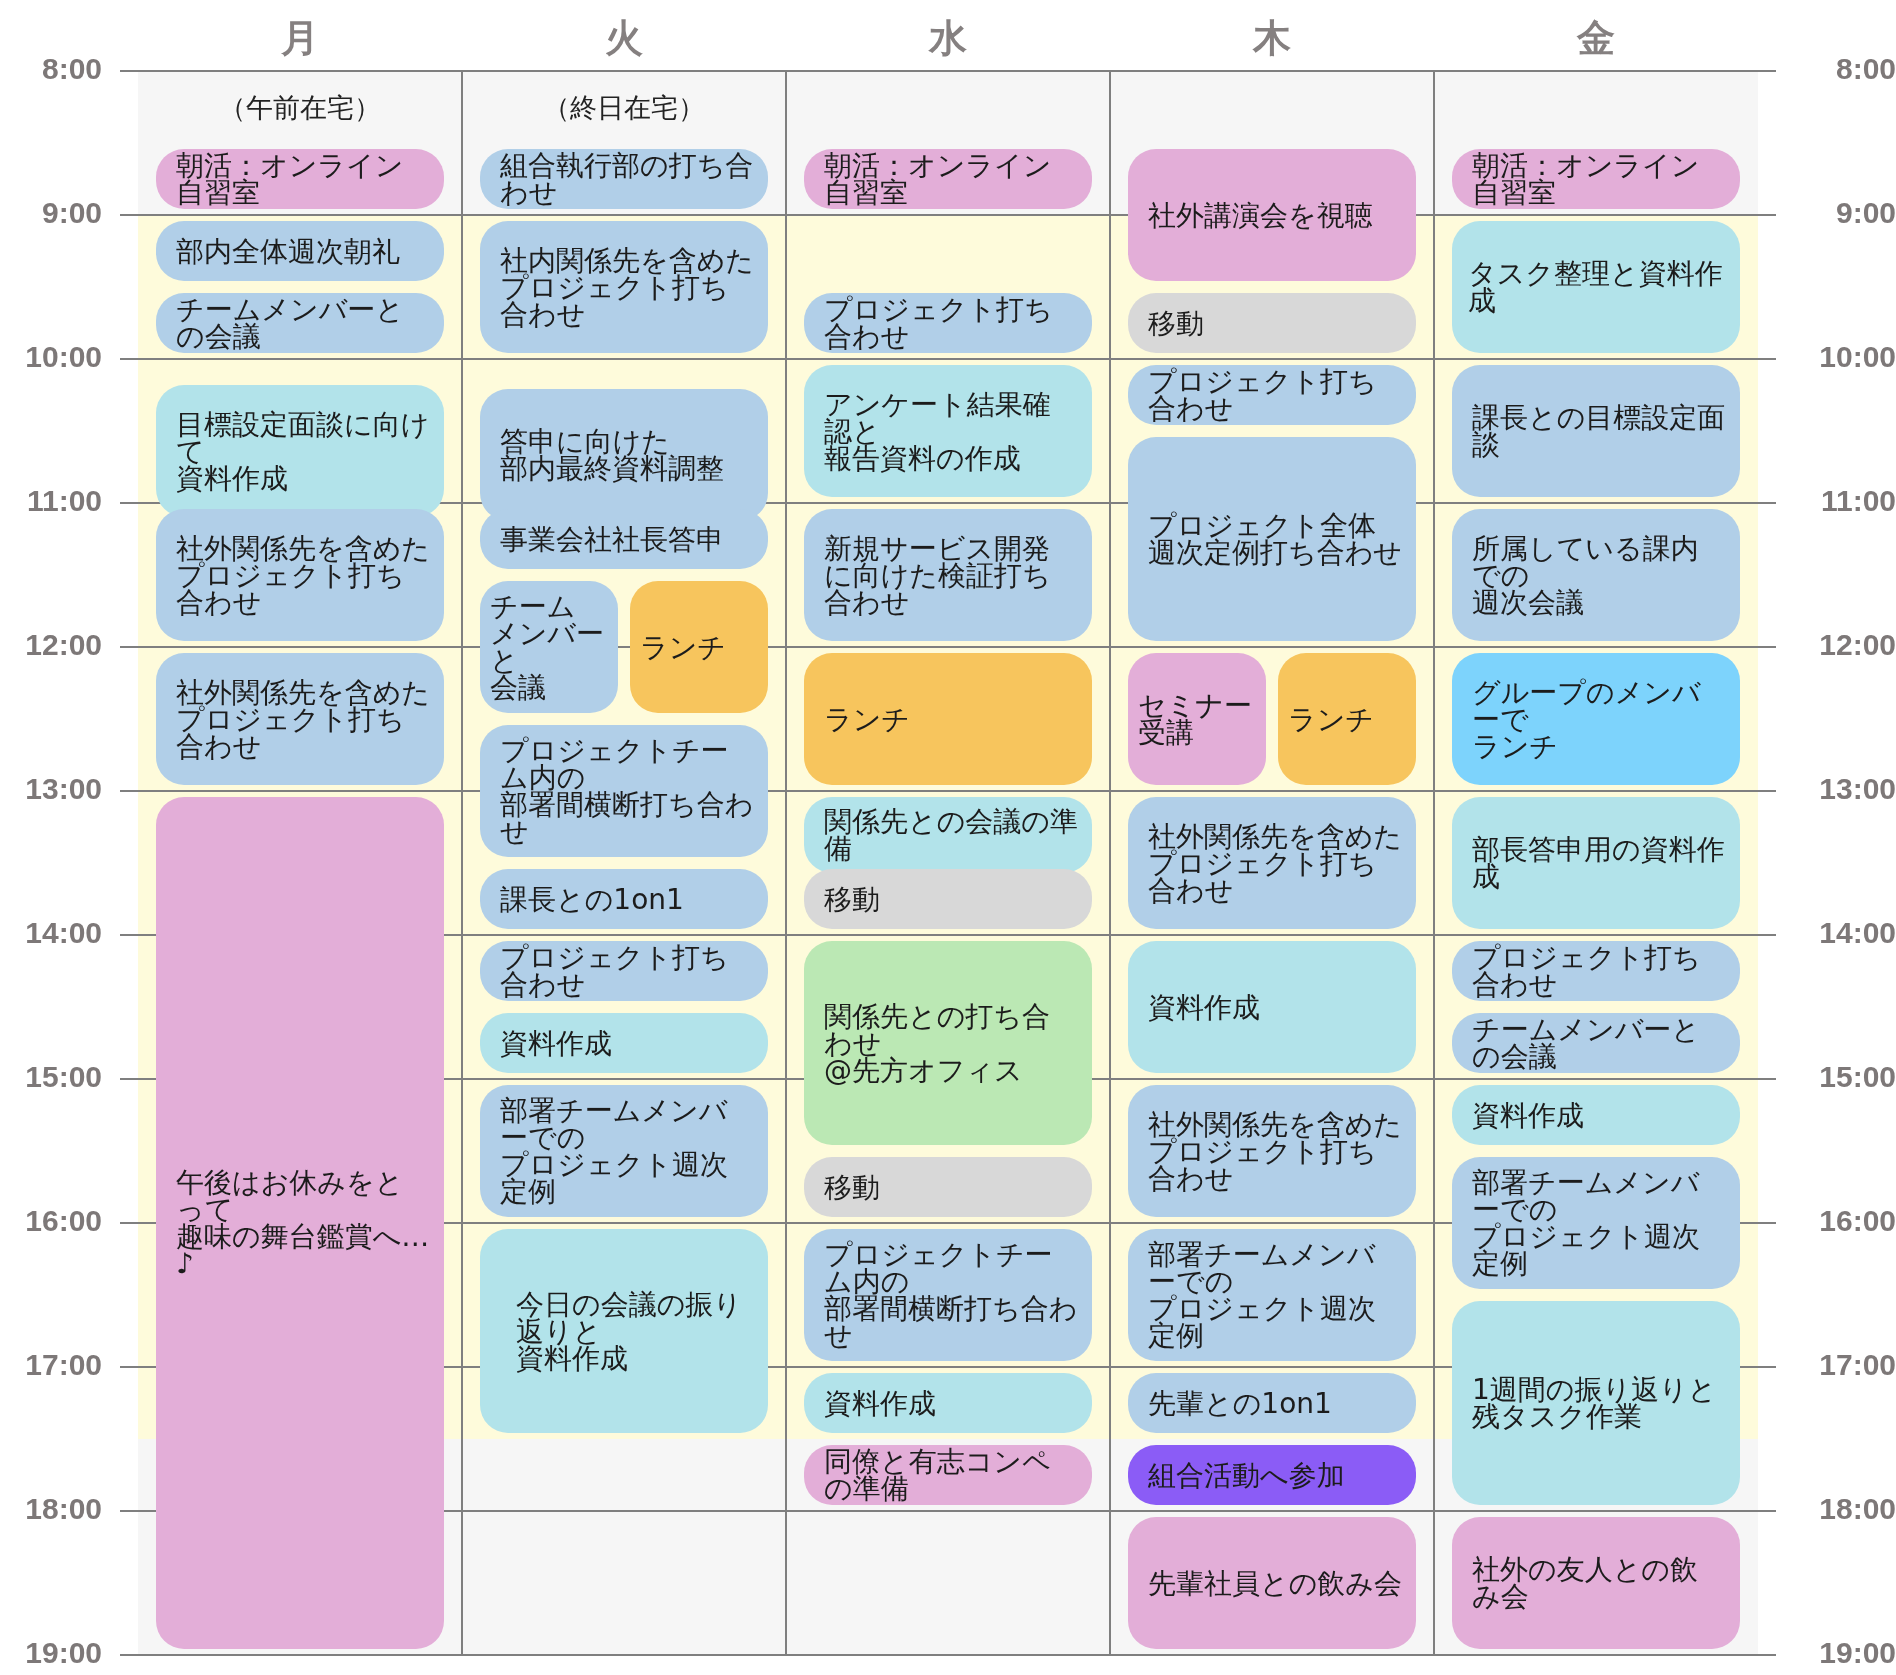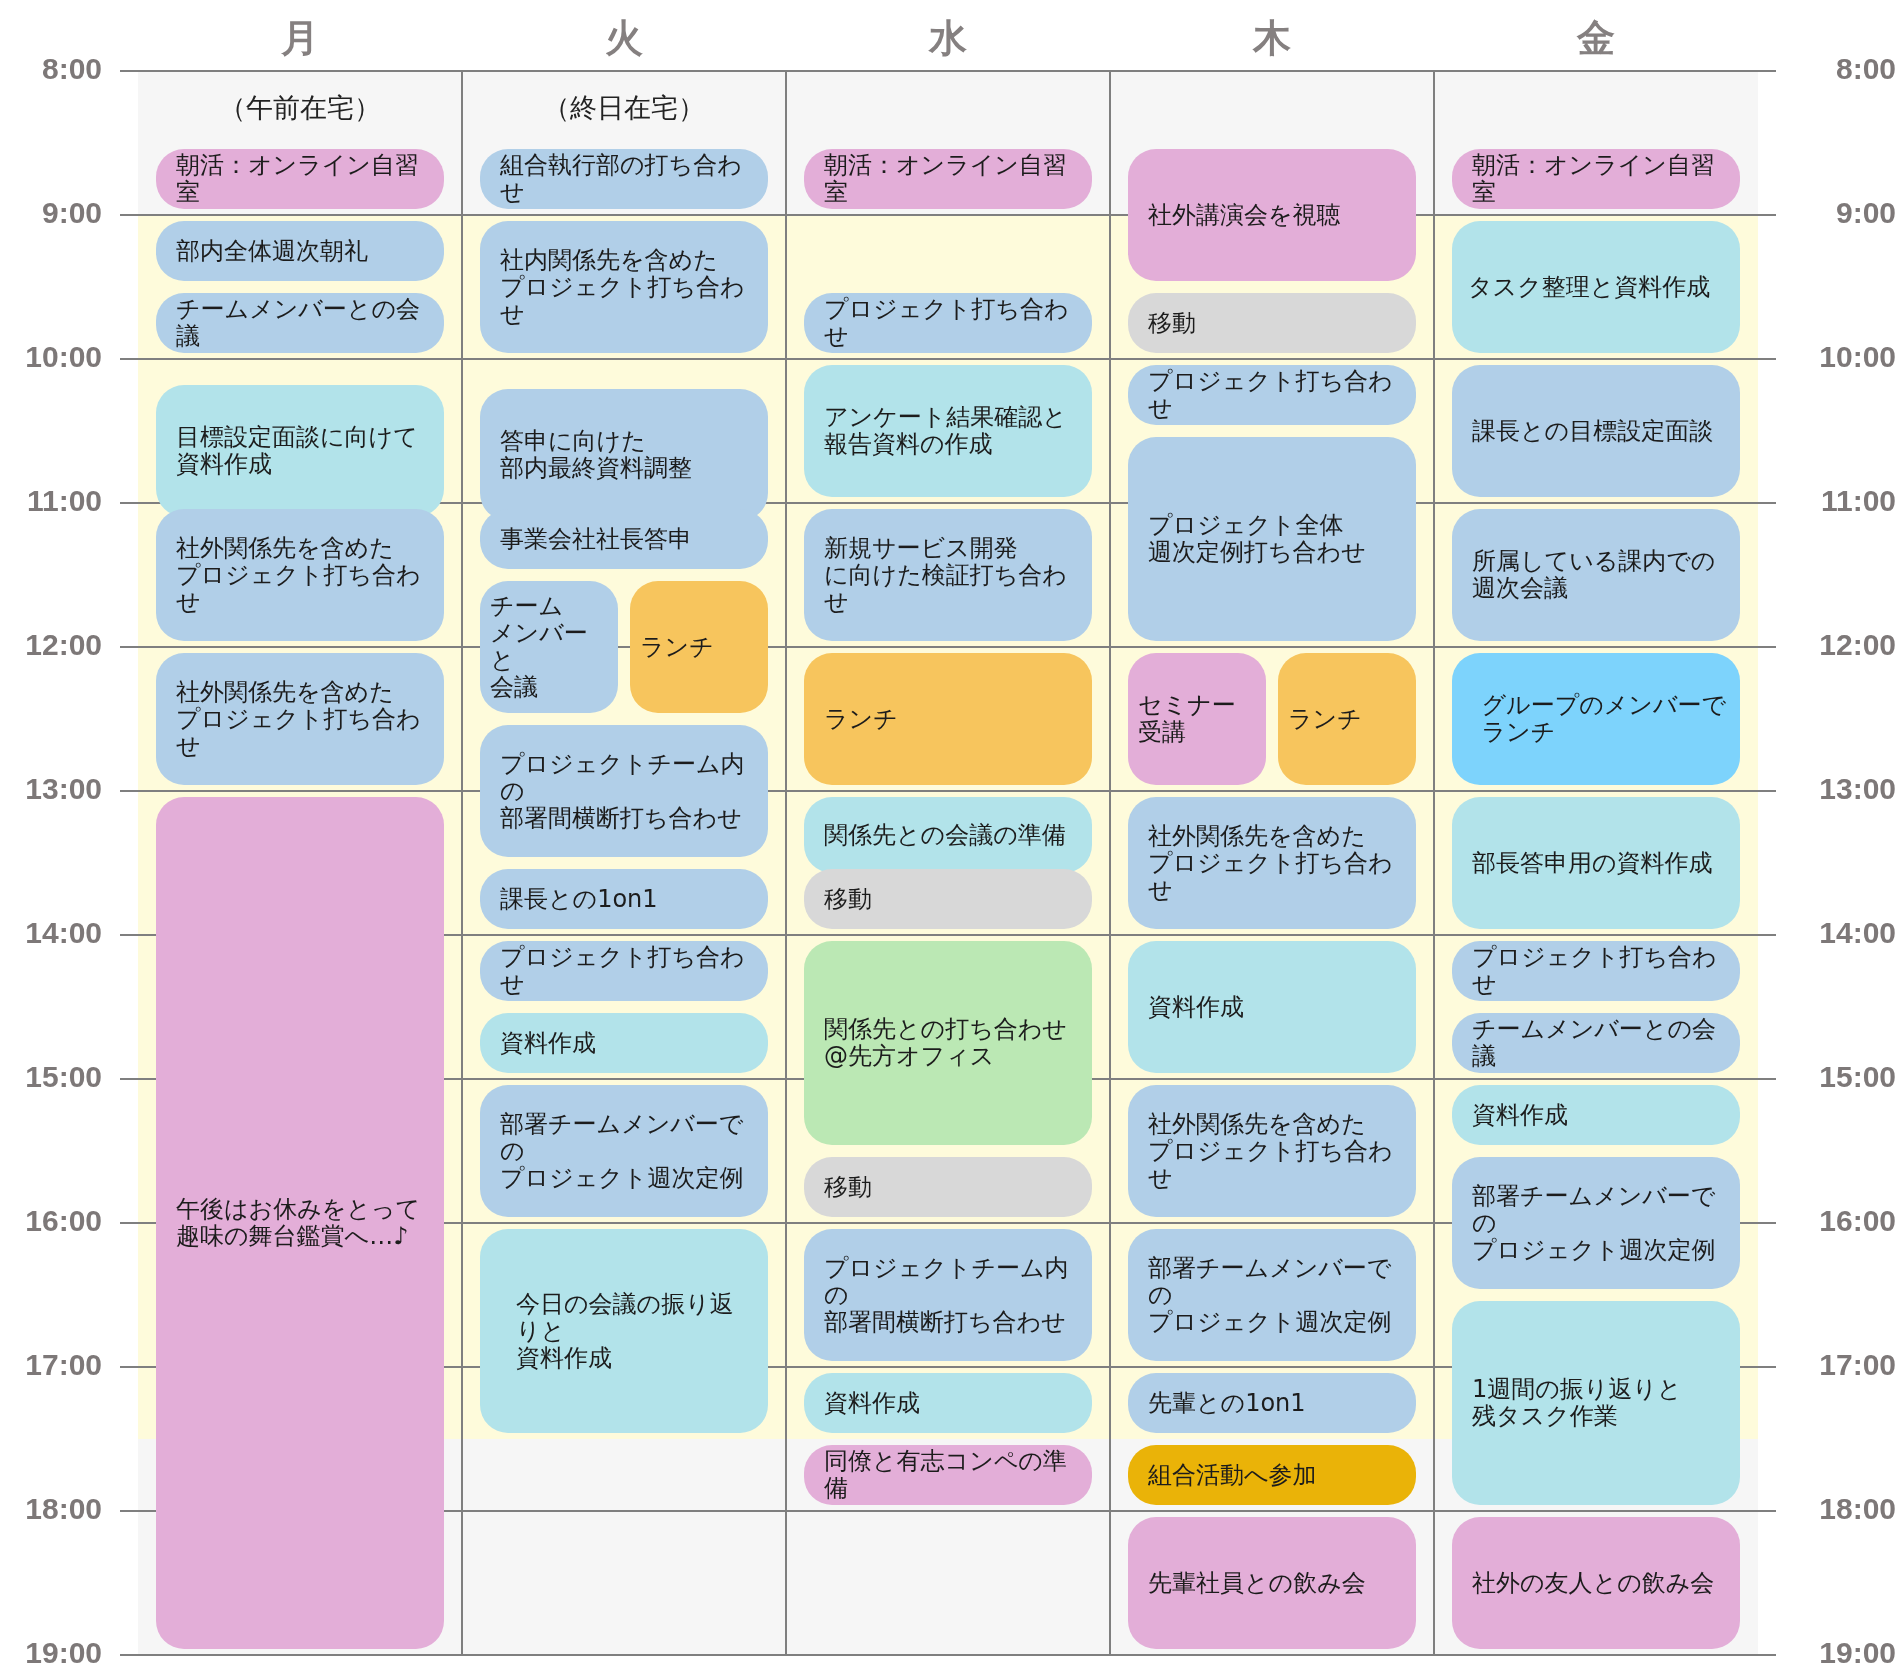--- a/index.html
+++ b/index.html
@@ -6,21 +6,21 @@
   body{width:1896px;height:1675px;position:relative;overflow:hidden;font-family:"DejaVu Sans","Liberation Sans",sans-serif;}
   .day-header{position:absolute;top:8px;width:324px;text-align:center;font-size:38px;font-weight:bold;color:#858080;line-height:60px;}
   .time-label{position:absolute;font-size:30px;font-weight:bold;color:#7d7878;line-height:36px;font-family:"Liberation Sans","DejaVu Sans",sans-serif;}
   .time-left{left:0;width:102px;text-align:right;}
   .time-right{left:1790px;width:106px;text-align:right;}
   .bg-gray{position:absolute;background:#f6f6f6;}
   .bg-yellow{position:absolute;background:#fefbdb;}
   .hline{position:absolute;height:2px;background:#7f7f7f;left:120px;width:1656px;}
   .vline{position:absolute;width:2px;background:#7f7f7f;}
   .note{position:absolute;width:324px;text-align:center;font-size:27px;color:#222;line-height:40px;}
-  .event{position:absolute;border-radius:28px;box-sizing:border-box;padding:0 14px 0 20px;display:flex;align-items:center;font-size:24px;line-height:27px;color:#1c1c1c;white-space:pre-line;}
+  .event{position:absolute;border-radius:28px;box-sizing:border-box;padding:0 14px 0 20px;display:flex;align-items:center;font-size:28px;line-height:27px;color:#1c1c1c;white-space:pre-line;}
 </style>
 </head>
 <body>
 
 <div id="calendar">
     <div class="bg-gray" style="left: 138px; top: 71px; width: 1620px; height: 1584px; background: rgb(246, 246, 246);"></div>
     <div class="bg-yellow" style="left: 138px; top: 215px; width: 1620px; height: 1224px; background: rgb(254, 251, 219);"></div>
     <div class="hline" style="top: 70px; background: rgb(127, 127, 127);"></div>
     <div class="time-label time-left" style="top: 51px; color: rgb(125, 120, 120);">8:00</div>
     <div class="time-label time-right" style="top: 51px; color: rgb(125, 120, 120);">8:00</div>
@@ -123,21 +123,21 @@
 受講</span></div>
     <div class="event" style="left: 1278px; top: 653px; width: 138px; height: 132px; background: rgb(247, 197, 93); padding-left: 10px;"><span>ランチ</span></div>
     <div class="event" style="left: 1128px; top: 797px; width: 288px; height: 132px; background: rgb(177, 207, 232); padding-left: 20px;"><span>社外関係先を含めた
 プロジェクト打ち合わせ</span></div>
     <div class="event" style="left: 1128px; top: 941px; width: 288px; height: 132px; background: rgb(178, 227, 234); padding-left: 20px;"><span>資料作成</span></div>
     <div class="event" style="left: 1128px; top: 1085px; width: 288px; height: 132px; background: rgb(177, 207, 232); padding-left: 20px;"><span>社外関係先を含めた
 プロジェクト打ち合わせ</span></div>
     <div class="event" style="left: 1128px; top: 1229px; width: 288px; height: 132px; background: rgb(177, 207, 232); padding-left: 20px;"><span>部署チームメンバーでの
 プロジェクト週次定例</span></div>
     <div class="event" style="left: 1128px; top: 1373px; width: 288px; height: 60px; background: rgb(177, 207, 232); padding-left: 20px;"><span>先輩との1on1</span></div>
-    <div class="event" style="left: 1128px; top: 1445px; width: 288px; height: 60px; background: #eab308; padding-left: 20px;"><span>組合活動へ参加</span></div>
+    <div class="event" style="left: 1128px; top: 1445px; width: 288px; height: 60px; background: #8b5cf6; padding-left: 20px;"><span>組合活動へ参加</span></div>
     <div class="event" style="left: 1128px; top: 1517px; width: 288px; height: 132px; background: rgb(227, 174, 216); padding-left: 20px;"><span>先輩社員との飲み会</span></div>
     <div class="event" style="left: 1452px; top: 149px; width: 288px; height: 60px; background: rgb(227, 174, 216); padding-left: 20px;"><span>朝活：オンライン自習室</span></div>
     <div class="event" style="left: 1452px; top: 221px; width: 288px; height: 132px; background: rgb(178, 227, 234); padding-left: 16px;"><span>タスク整理と資料作成</span></div>
     <div class="event" style="left: 1452px; top: 365px; width: 288px; height: 132px; background: rgb(177, 207, 232); padding-left: 20px;"><span>課長との目標設定面談</span></div>
     <div class="event" style="left: 1452px; top: 509px; width: 288px; height: 132px; background: rgb(177, 207, 232); padding-left: 20px;"><span>所属している課内での
 週次会議</span></div>
     <div class="event" style="left: 1452px; top: 653px; width: 288px; height: 132px; background: #7dd3fc; padding-left: 20px; justify-content: flex-end;"><span>グループのメンバーで
 ランチ</span></div>
     <div class="event" style="left: 1452px; top: 797px; width: 288px; height: 132px; background: rgb(178, 227, 234); padding-left: 20px;"><span>部長答申用の資料作成</span></div>
     <div class="event" style="left: 1452px; top: 941px; width: 288px; height: 60px; background: rgb(177, 207, 232); padding-left: 20px;"><span>プロジェクト打ち合わせ</span></div>

